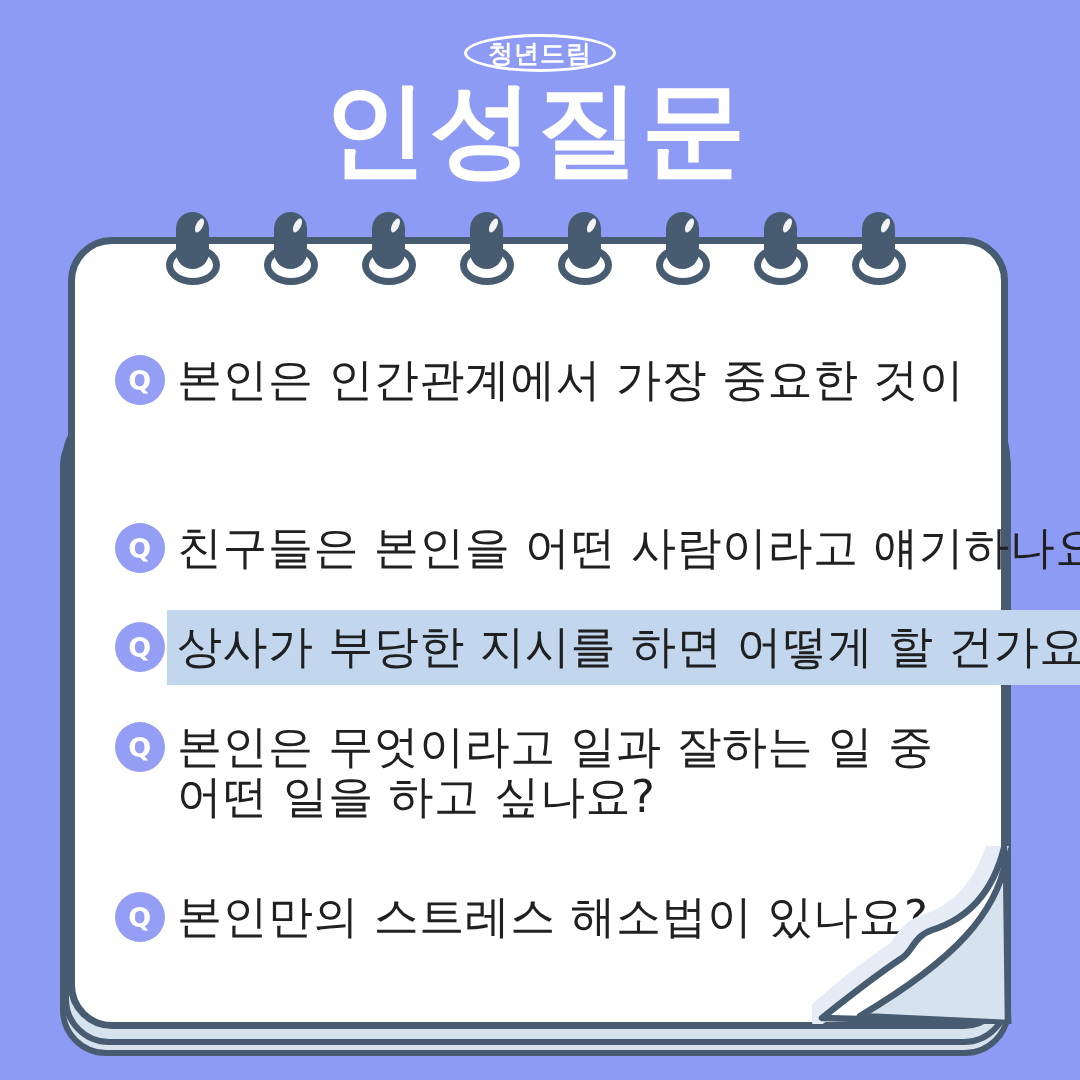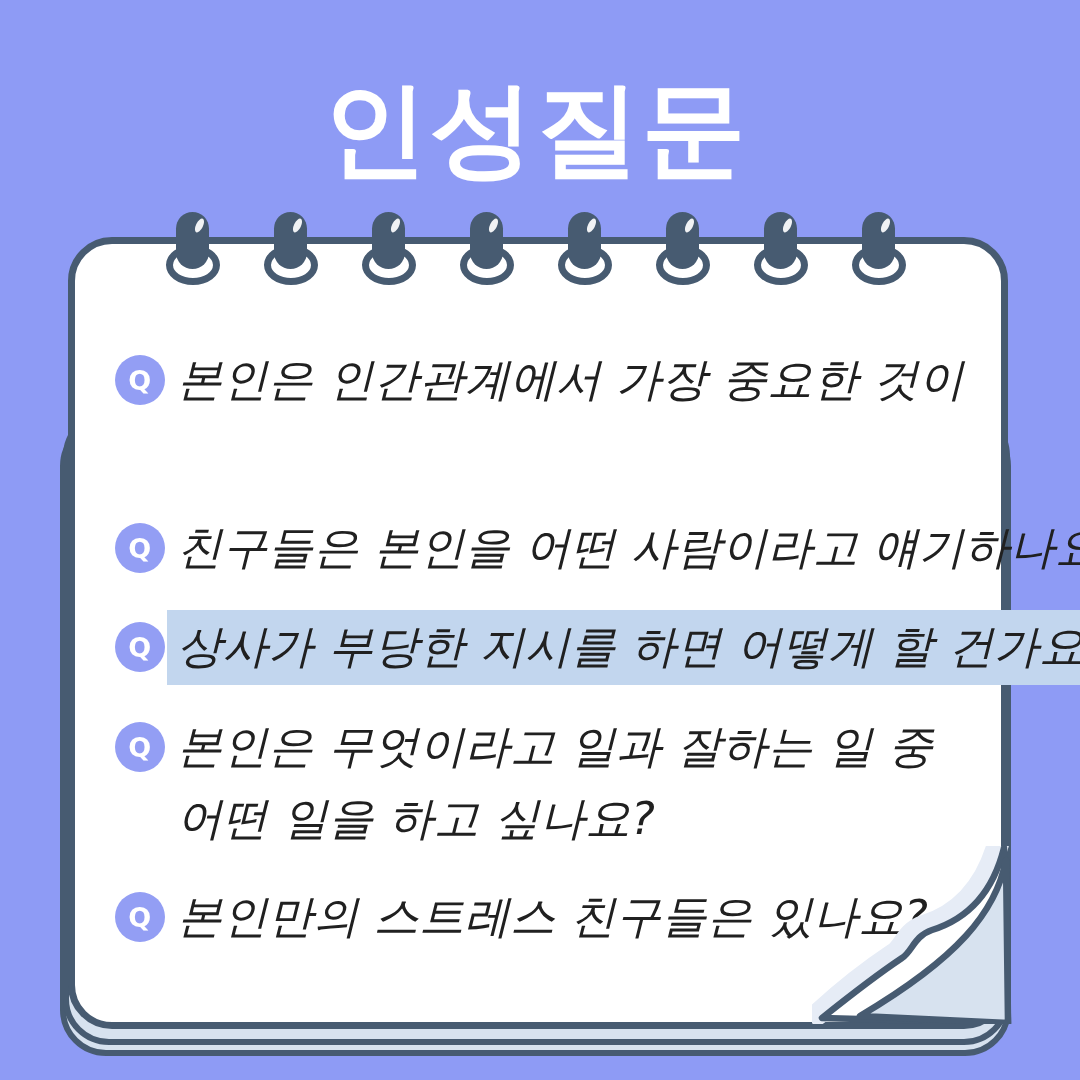--- a/index.html
+++ b/index.html
@@ -67,33 +67,36 @@
     font-size:45px;letter-spacing:.5px;color:var(--c-text);
     white-space:nowrap;
   }
   .qrow.cont{left:177px;}
   .qbadge{
     flex:0 0 auto;width:50px;height:50px;border-radius:50%;
     background:var(--c-accent);color:#fff;margin-right:12px;
     display:flex;align-items:center;justify-content:center;
     font-size:27px;font-weight:700;
   }
-  .qtext{display:inline-block;font-style:italic;}
+  .qtext{display:inline-block;}
   .hl .qtext{
     background:var(--c-highlight);
     padding:7px 12px 8px 10px;margin-left:-10px;
   }
   
   .curl{position:absolute;left:812px;top:846px;width:200px;height:178px;}
 </style>
 </head>
 <body>
 
 <div class="stage">
 
+  <div class="badge">
+    <span>청년드림</span>
+  </div>
   <div class="title">인성질문</div>
 
   <div class="page-layer layer3"></div>
   <div class="page-layer layer2"></div>
   <div class="pad"></div>
 
   <div class="ring" style="--i:0">
       <div class="loop"></div>
       <div class="pin">
         <div class="gloss"></div>
@@ -154,27 +157,27 @@
 
   <div class="qrow hl" style="top:622px">
     <span class="qbadge">Q</span>
     <span class="qtext">상사가 부당한 지시를 하면 어떻게 할 건가요?</span>
   </div>
 
   <div class="qrow" style="top:722px">
     <span class="qbadge">Q</span>
     <span class="qtext">본인은 무엇이라고 일과 잘하는 일 중</span>
   </div>
-  <div class="qrow cont" style="top:794px">
+  <div class="qrow cont" style="top:772px">
     <span class="qtext">어떤 일을 하고 싶나요?</span>
   </div>
 
   <div class="qrow" style="top:892px">
     <span class="qbadge">Q</span>
-    <span class="qtext">본인만의 스트레스 친구들은 있나요?</span>
+    <span class="qtext">본인만의 스트레스 해소법이 있나요?</span>
   </div>
 
   <svg class="curl" viewBox="0 0 200 178">
     <path d="M186,-2 C172,46 144,70 112,80 C94,86 92,102 82,108 C64,120 32,144 6,168" fill="none" stroke="var(--c-halo)" stroke-width="22" stroke-linecap="round"></path>
     <path d="M192,2 C180,50 152,74 120,84 C102,90 100,106 90,112 C72,124 40,148 10,172 L196,177 Z" fill="var(--c-paper)" stroke="var(--c-outline)" stroke-width="6.5" stroke-linejoin="round"></path>
     <path d="M194,14 C184,66 146,112 48,170 L196,177 Z" fill="var(--c-under_page)" stroke="var(--c-outline)" stroke-width="6.5" stroke-linejoin="round"></path>
   </svg>
 
 </div>
 

